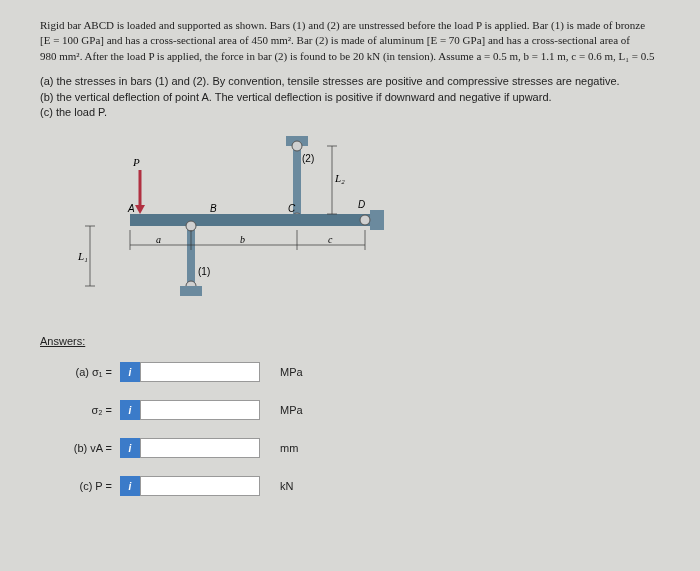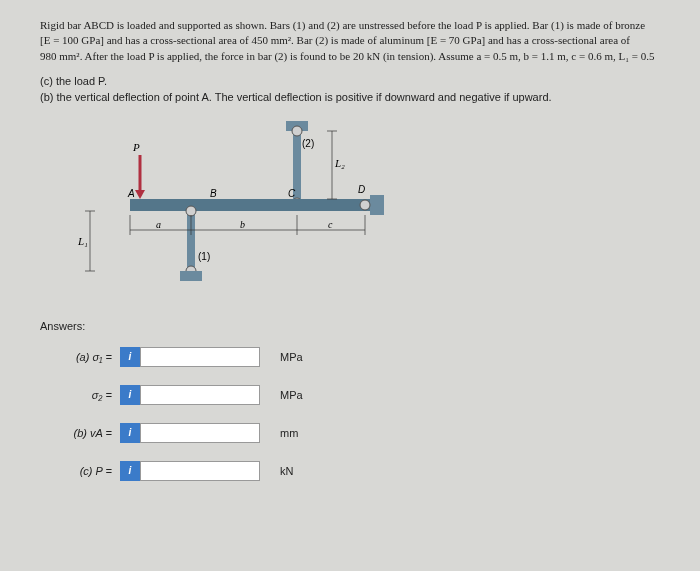--- a/index.html
+++ b/index.html
@@ -15,28 +15,28 @@
     }
     .problem-text { line-height: 1.4; margin-bottom: 8px; font-family: Liberation Serif, serif; }
     .subparts { margin-top: 10px; line-height: 1.4; }
     .diagram-area {
       position: relative;
       width: 360px;
       height: 200px;
       margin: 10px 0 5px 30px;
     }
     .answers-section { margin-top: 5px; }
-    .answers-label { font-size: 11px; margin-bottom: 15px; }
+    .answers-label { font-size: 11px; margin-bottom: 15px; text-decoration: underline; }
     .answer-row {
       display: flex;
       align-items: center;
       margin-bottom: 18px;
       font-size: 11px;
     }
-    .answer-label { width: 80px; text-align: right; padding-right: 8px; font-style: italic; }
+    .answer-label { width: 80px; text-align: right; padding-right: 8px; }
     .input-wrap {
       display: flex;
       align-items: center;
     }
     .input-icon {
       width: 20px;
       height: 20px;
       background: #3b7bc9;
       color: white;
       display: flex;
@@ -62,22 +62,23 @@
 </head>
 <body>
 
 <div class="problem-text">
   <span>Rigid bar ABCD is loaded and supported as shown. Bars (1) and (2) are unstressed before the load P is applied. Bar (1) is made of bronze</span><br>
   <span>[E = 100 GPa] and has a cross-sectional area of 450 mm². Bar (2) is made of aluminum [E = 70 GPa] and has a cross-sectional area of</span><br>
   <span>980 mm². After the load P is applied, the force in bar (2) is found to be 20 kN (in tension). Assume a = 0.5 m, b = 1.1 m, c = 0.6 m, L₁ = 0.5</span><br>
 </div>
 
 <div class="subparts">
+  <div>(a) the stresses in bars (1) and (2). By convention, tensile stresses are positive and compressive stresses are negative.</div>
+  <div>(b) the vertical deflection of point A. The vertical deflection is positive if downward and negative if upward.</div>
   <div>(c) the load P.</div>
-  <div>(b) the vertical deflection of point A. The vertical deflection is positive if downward and negative if upward.</div>
 </div>
 
 <div class="diagram-area">
   <svg class="diagram-svg" viewBox="0 0 360 200">
 
     <rect x="216" y="6" width="22" height="10" fill="#6b8a9e"></rect>
     <rect x="223" y="16" width="8" height="72" fill="#6b8a9e"></rect>
 
     <circle cx="227" cy="16" r="5" fill="#d0d0d0" stroke="#555"></circle>
     <circle cx="227" cy="88" r="5" fill="#d0d0d0" stroke="#555"></circle>

